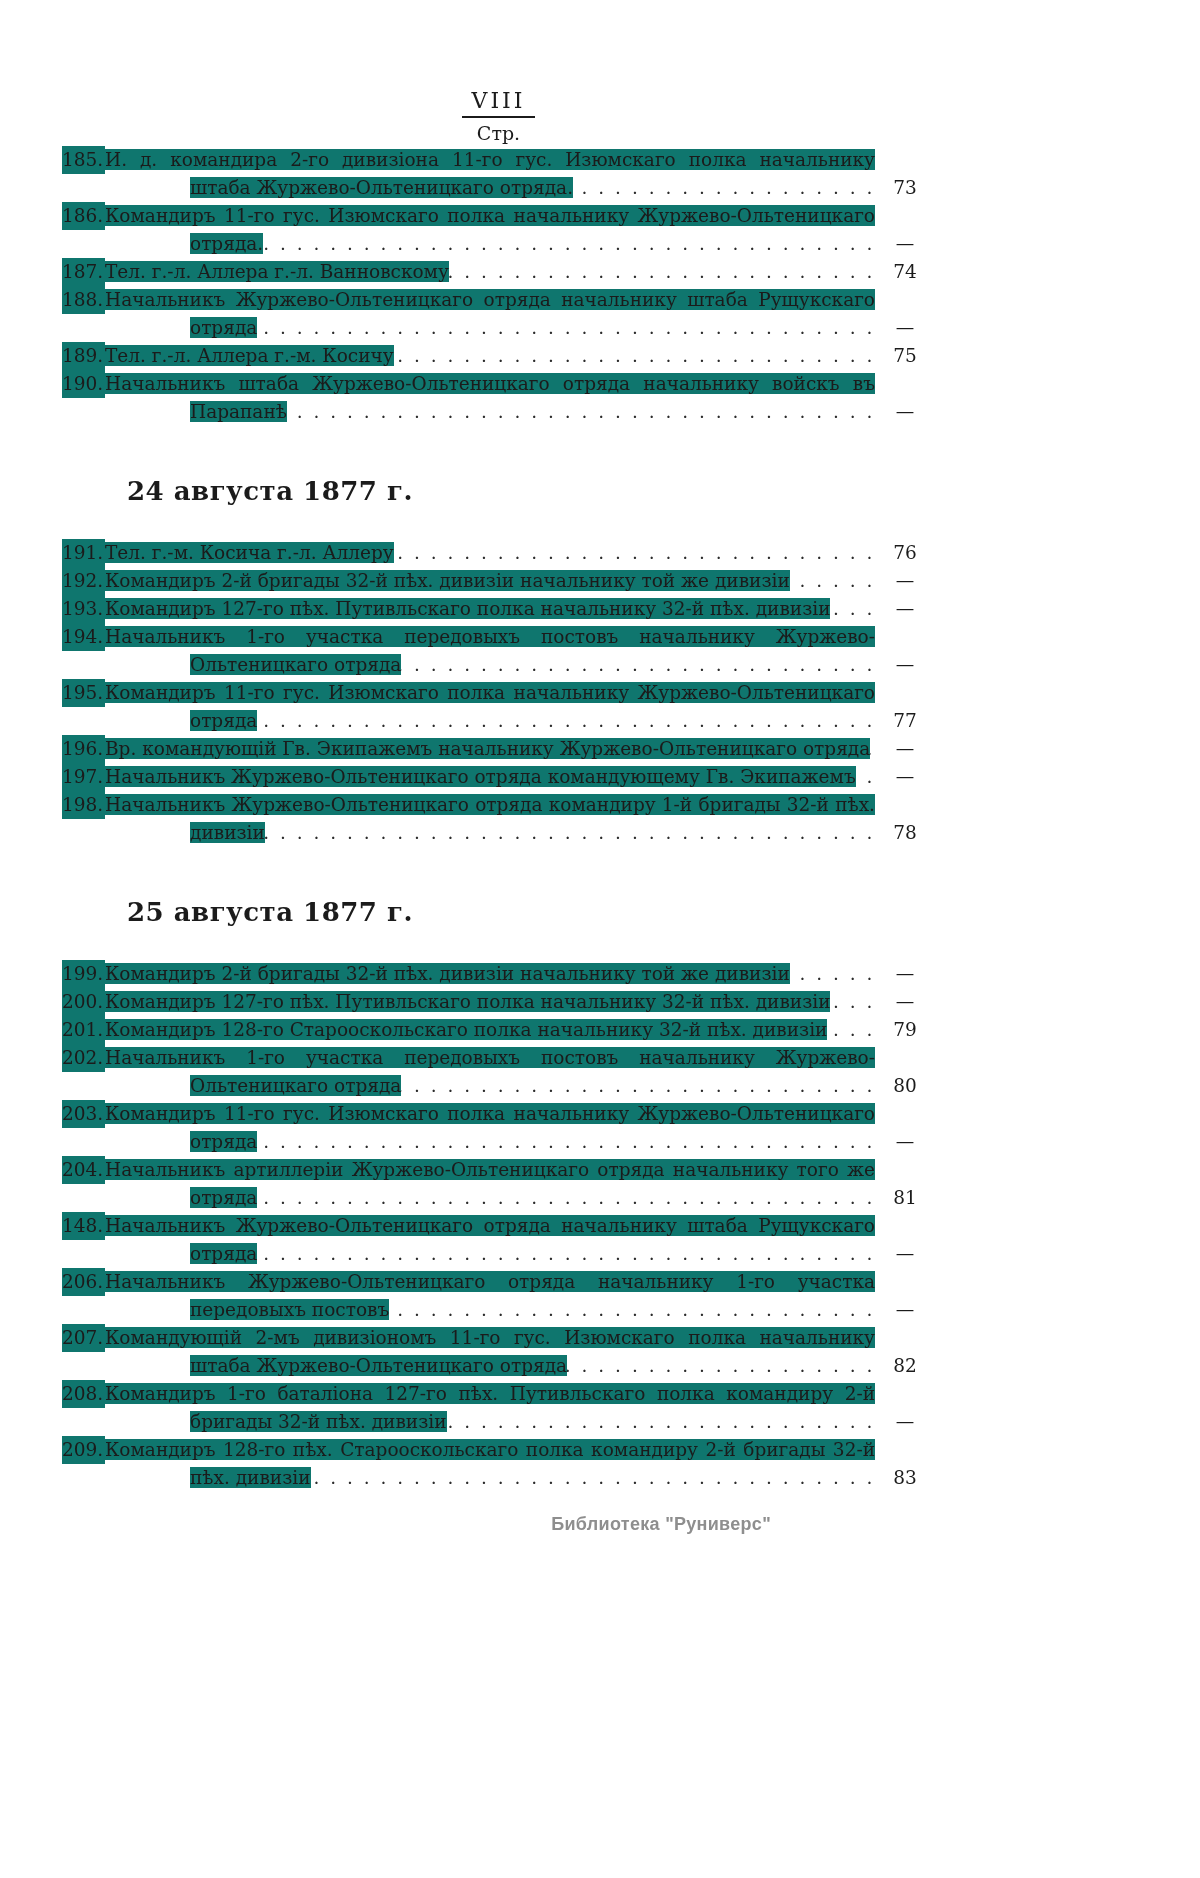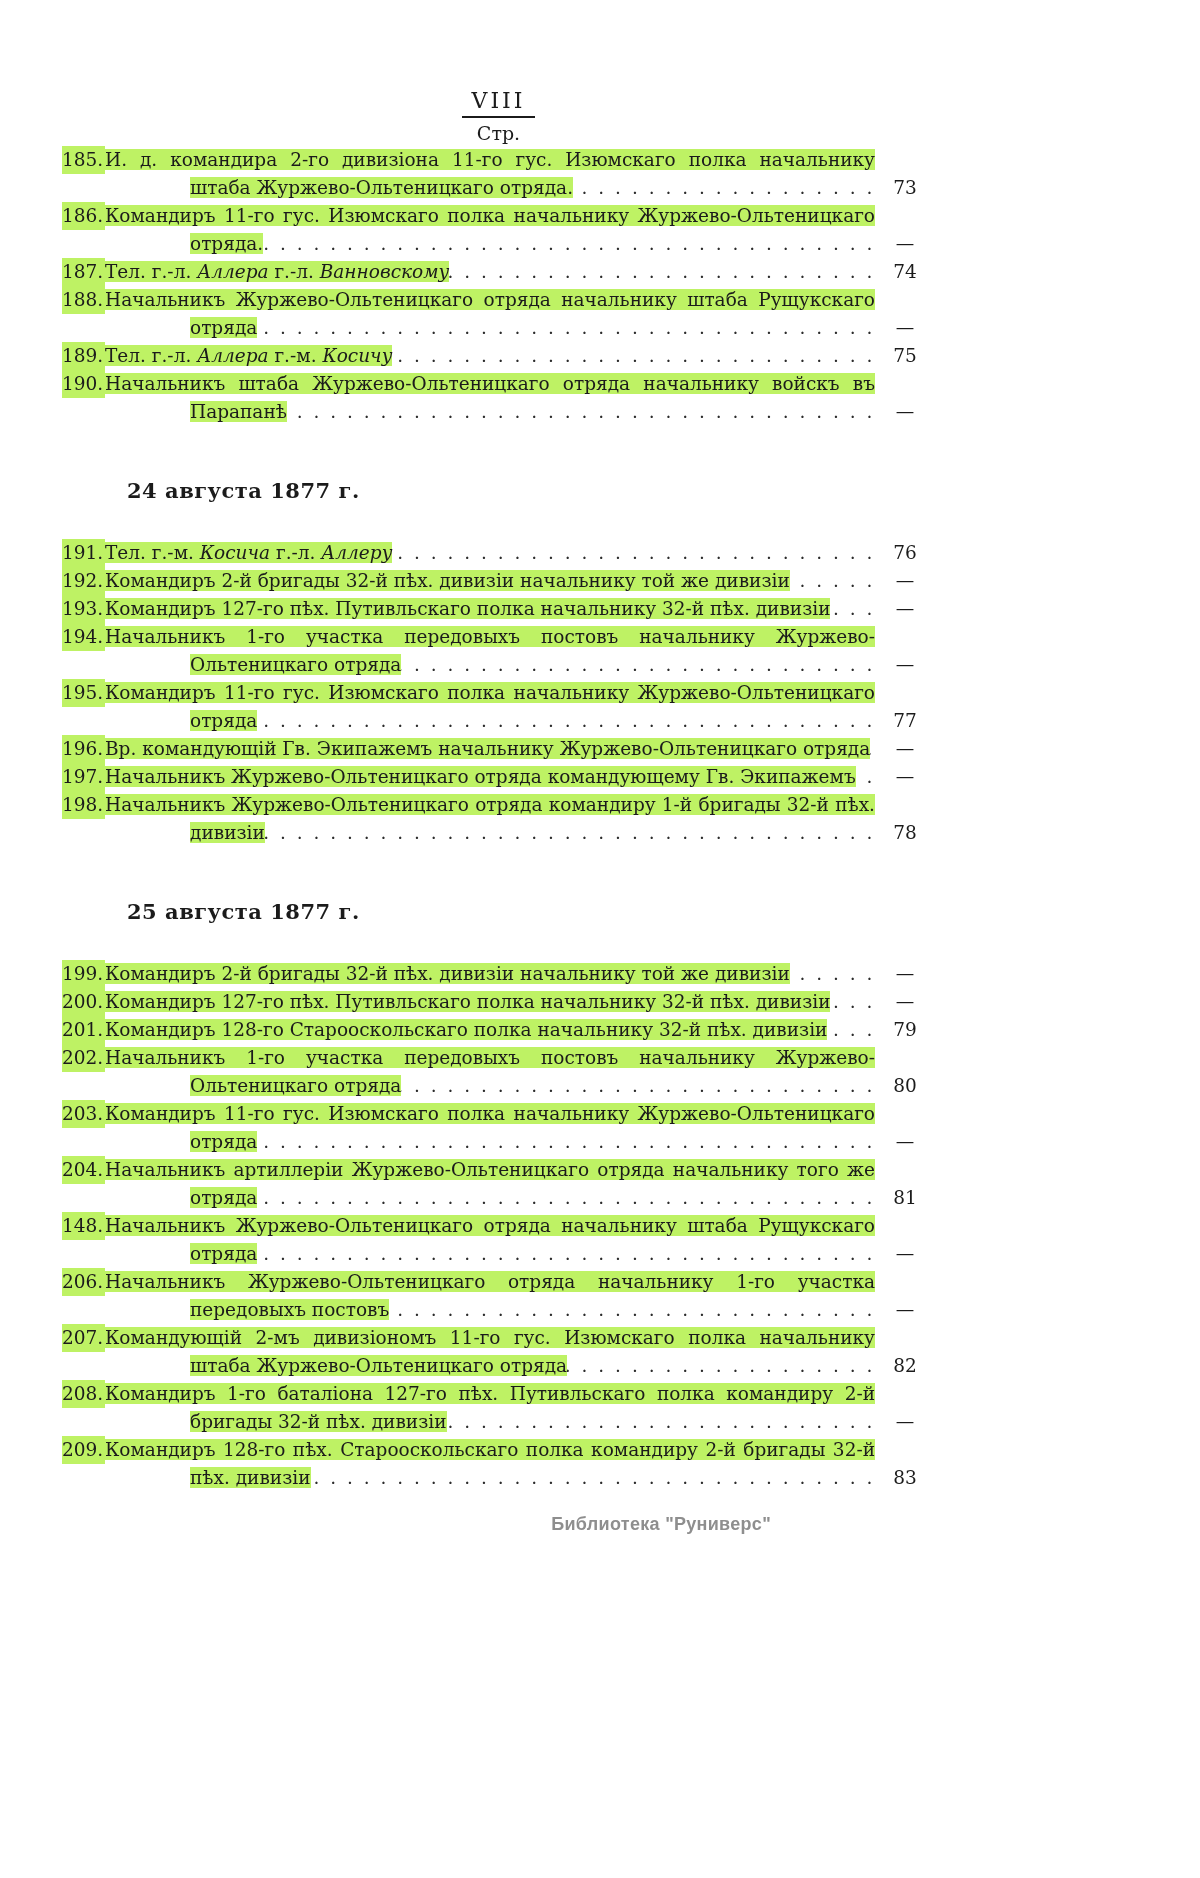--- a/index.html
+++ b/index.html
@@ -34,21 +34,21 @@
 
   .str {
     text-align: center;
     font-size: 19px;
     line-height: 26px;
     margin-top: 2px;
   }
 
   .section-heading {
     font-weight: bold;
-    font-size: 21px;
+    font-size: 26px;
     line-height: 30px;
     margin: 50px 0 33px 65px;
     letter-spacing: 0.5px;
   }
 
   .entry {
     display: flex;
     align-items: flex-end;
     font-size: 18.5px;
     line-height: 28px;
@@ -58,22 +58,22 @@
     flex: 1 1 auto;
     min-width: 0;
     position: relative;
     padding-left: 128px;
     text-indent: -128px;
     text-align: justify;
   }
 
   .num { display: inline-block; width: 43px; text-indent: 0; }
 
-  .cov { position: relative; z-index: 2; background: #bef264; }
-  .it  { font-style: italic; }
+  .cov { position: relative; z-index: 2; background: #0f766e; }
+  .it  { }
 
   .dotstrip {
     position: absolute;
     z-index: 1;
     left: 128px;
     right: 0;
     bottom: 0;
     height: 28px;
     line-height: 28px;
     overflow: hidden;

